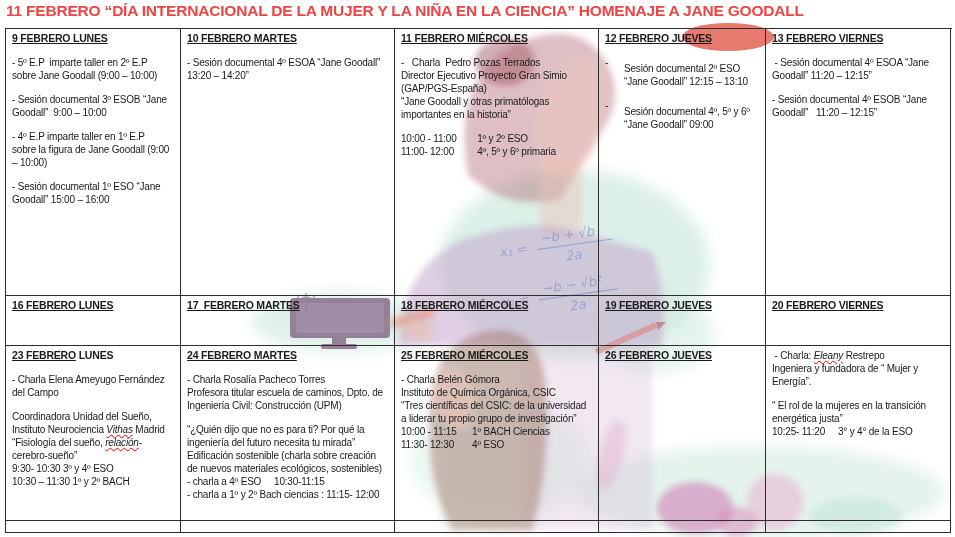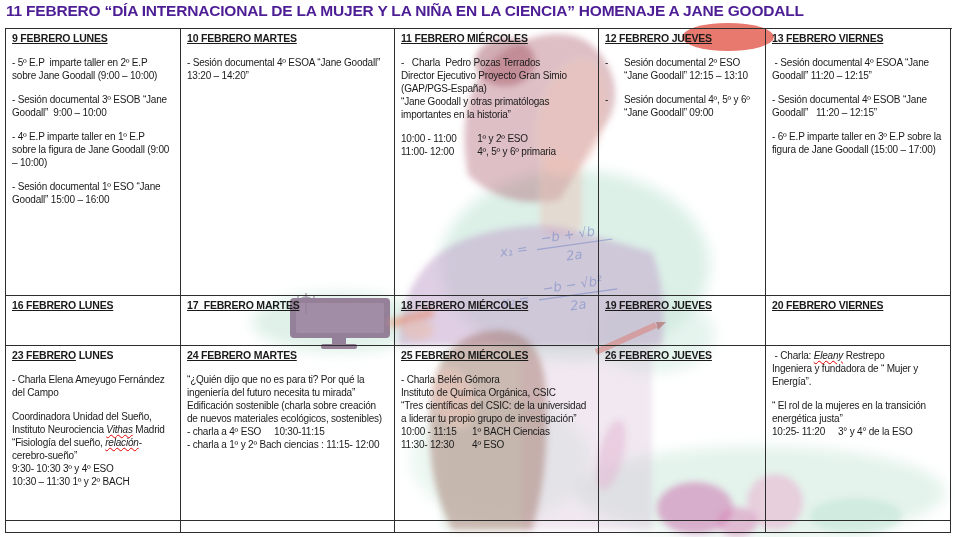--- a/index.html
+++ b/index.html
@@ -6,21 +6,21 @@
   html,body { background:#fff; }
   .page {
     position:relative; width:955px; height:537px; overflow:hidden;
     background:#ffffff;
     font-family:"Liberation Sans", sans-serif;
     color:#1a1a1a;
   }
   .bg-illustration { position:absolute; left:0; top:0; z-index:0; }
   .doc-title {
     position:absolute; left:6px; top:2px; z-index:3;
-    font-size:15.5px; font-weight:bold; color:#4c1d95;
+    font-size:15.5px; font-weight:bold; color:#ef4444;
     letter-spacing:-0.2px; white-space:pre;
   }
   .cal {
     position:absolute; left:5px; top:28px; z-index:2;
     width:947px;
     display:grid;
     grid-template-columns:175px 214px 204px 167px 185px;
     grid-template-rows:267px 50px 175px 12px;
     border-top:1.5px solid #2d2d2d;
     border-left:1.5px solid #2d2d2d;
@@ -32,21 +32,21 @@
     overflow:hidden;
     background:transparent;
     font-size:10px; line-height:13px; letter-spacing:-0.2px;
   }
   .hdr { font-weight:bold; font-size:10.5px; margin-bottom:11px; white-space:pre; }
   .hdr .u { text-decoration:underline; text-decoration-thickness:1px; }
   .para { white-space:pre-wrap; margin-bottom:11px; }
   .para:last-child { margin-bottom:0; }
   .li { display:flex; margin-bottom:11px; }
   .li .dash { flex:0 0 19px; }
-  .li .li-text { white-space:pre-wrap; }
+  .li .li-text { white-space:pre-wrap;margin-top:6px; }
   .sq {
     text-decoration:underline;
     text-decoration-style:wavy;
     text-decoration-color:#e60000;
     text-decoration-thickness:1px;
     font-style:italic;
   }
 </style>
 </head>
 <body>
@@ -175,22 +175,20 @@
 “Jane Goodall” 09:00</div>
       </div>
     </div>
 
     <div class="cell">
       <div class="hdr"><span class="u">13 FEBRERO VIERNES</span></div>
       <div class="para"> - Sesión documental 4º ESOA “Jane
 Goodall” 11:20 – 12:15”</div>
       <div class="para">- Sesión documental 4º ESOB “Jane
 Goodall”   11:20 – 12:15”</div>
-      <div class="para">- 6º E.P imparte taller en 3º E.P sobre la
-figura de Jane Goodall (15:00 – 17:00)</div>
     </div>
 
     <div class="cell">
       <div class="hdr"><span class="u">16 FEBRERO LUNES</span></div>
     </div>
     <div class="cell">
       <div class="hdr"><span class="u">17  FEBRERO MARTES</span></div>
     </div>
     <div class="cell">
       <div class="hdr"><span class="u">18 FEBRERO MIÉRCOLES</span></div>
@@ -209,20 +207,23 @@
       <div class="para"><span>Coordinadora Unidad del Sueño,
 Instituto Neurociencia </span><span class="sq">Vithas</span><span> Madrid
 “Fisiología del sueño, </span><span class="sq">relación</span><span>-
 cerebro-sueño”
 9:30- 10:30 3º y 4º ESO
 10:30 – 11:30 1º y 2º BACH</span></div>
     </div>
 
     <div class="cell">
       <div class="hdr"><span class="u">24 FEBRERO MARTES</span></div>
+      <div class="para">- Charla Rosalía Pacheco Torres
+Profesora titular escuela de caminos, Dpto. de
+Ingeniería Civil: Construcción (UPM)</div>
       <div class="para">“¿Quién dijo que no es para ti? Por qué la
 ingeniería del futuro necesita tu mirada”
 Edificación sostenible (charla sobre creación
 de nuevos materiales ecológicos, sostenibles)
 - charla a 4º ESO     10:30-11:15
 - charla a 1º y 2º Bach ciencias : 11:15- 12:00</div>
     </div>
 
     <div class="cell">
       <div class="hdr"><span class="u">25 FEBRERO MIÉRCOLES</span></div>

